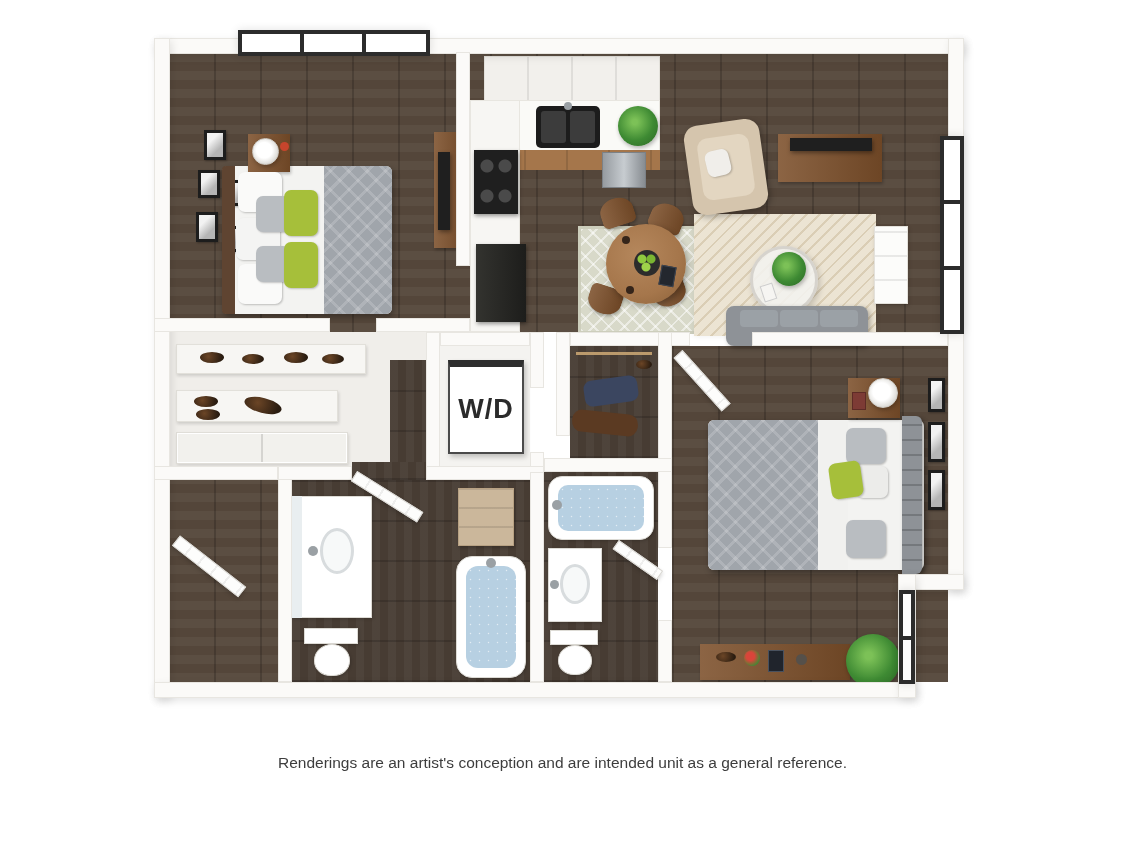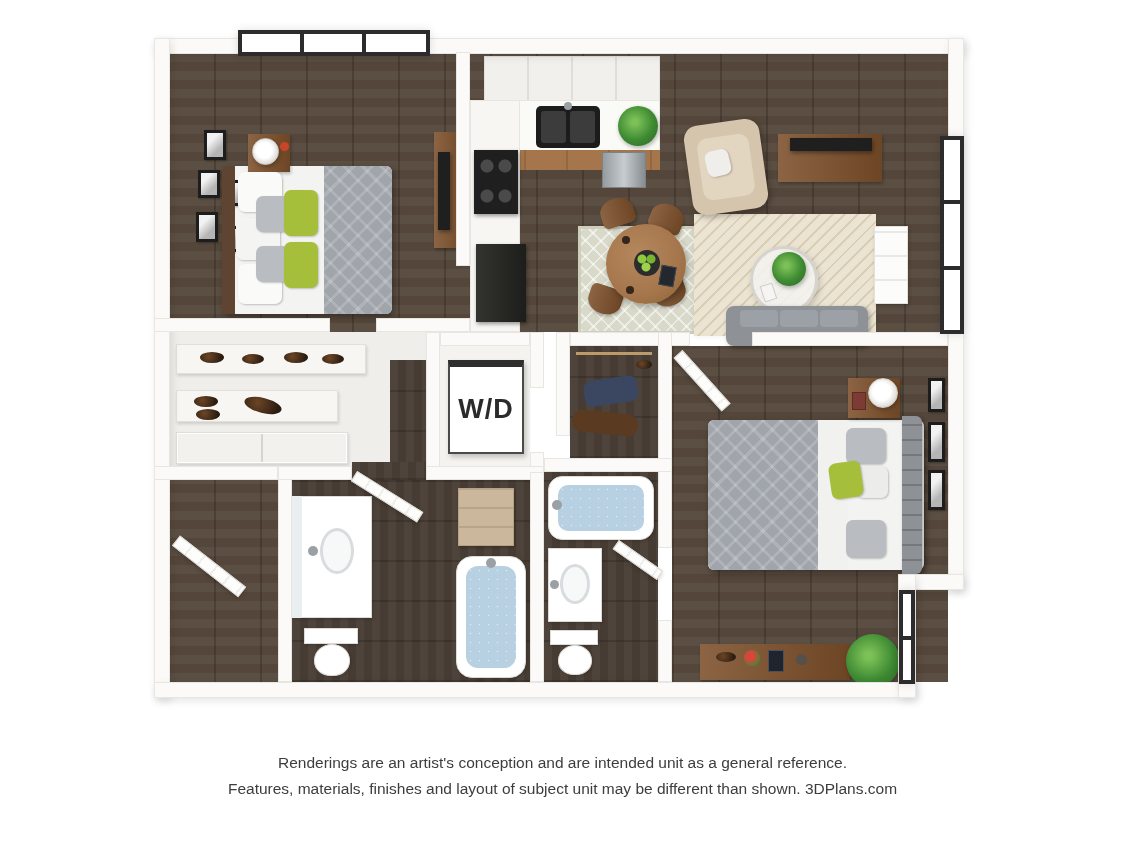--- a/index.html
+++ b/index.html
@@ -271,15 +271,14 @@
       <div class="mull-h" style="top:126px;"></div>
     </div>
     <div class="win" style="left:899px;top:590px;width:16px;height:94px;">
       <div class="mull-h" style="top:42px;"></div>
     </div>
 
   </div>
 
   <div id="footer">
     <div>Renderings are an artist's conception and are intended unit as a general reference.</div>
-    <div>Features, materials, finishes and layout of subject unit may be different than shown. 3DPlans.com</div>
   </div>
 </div>
 
 </body></html>

